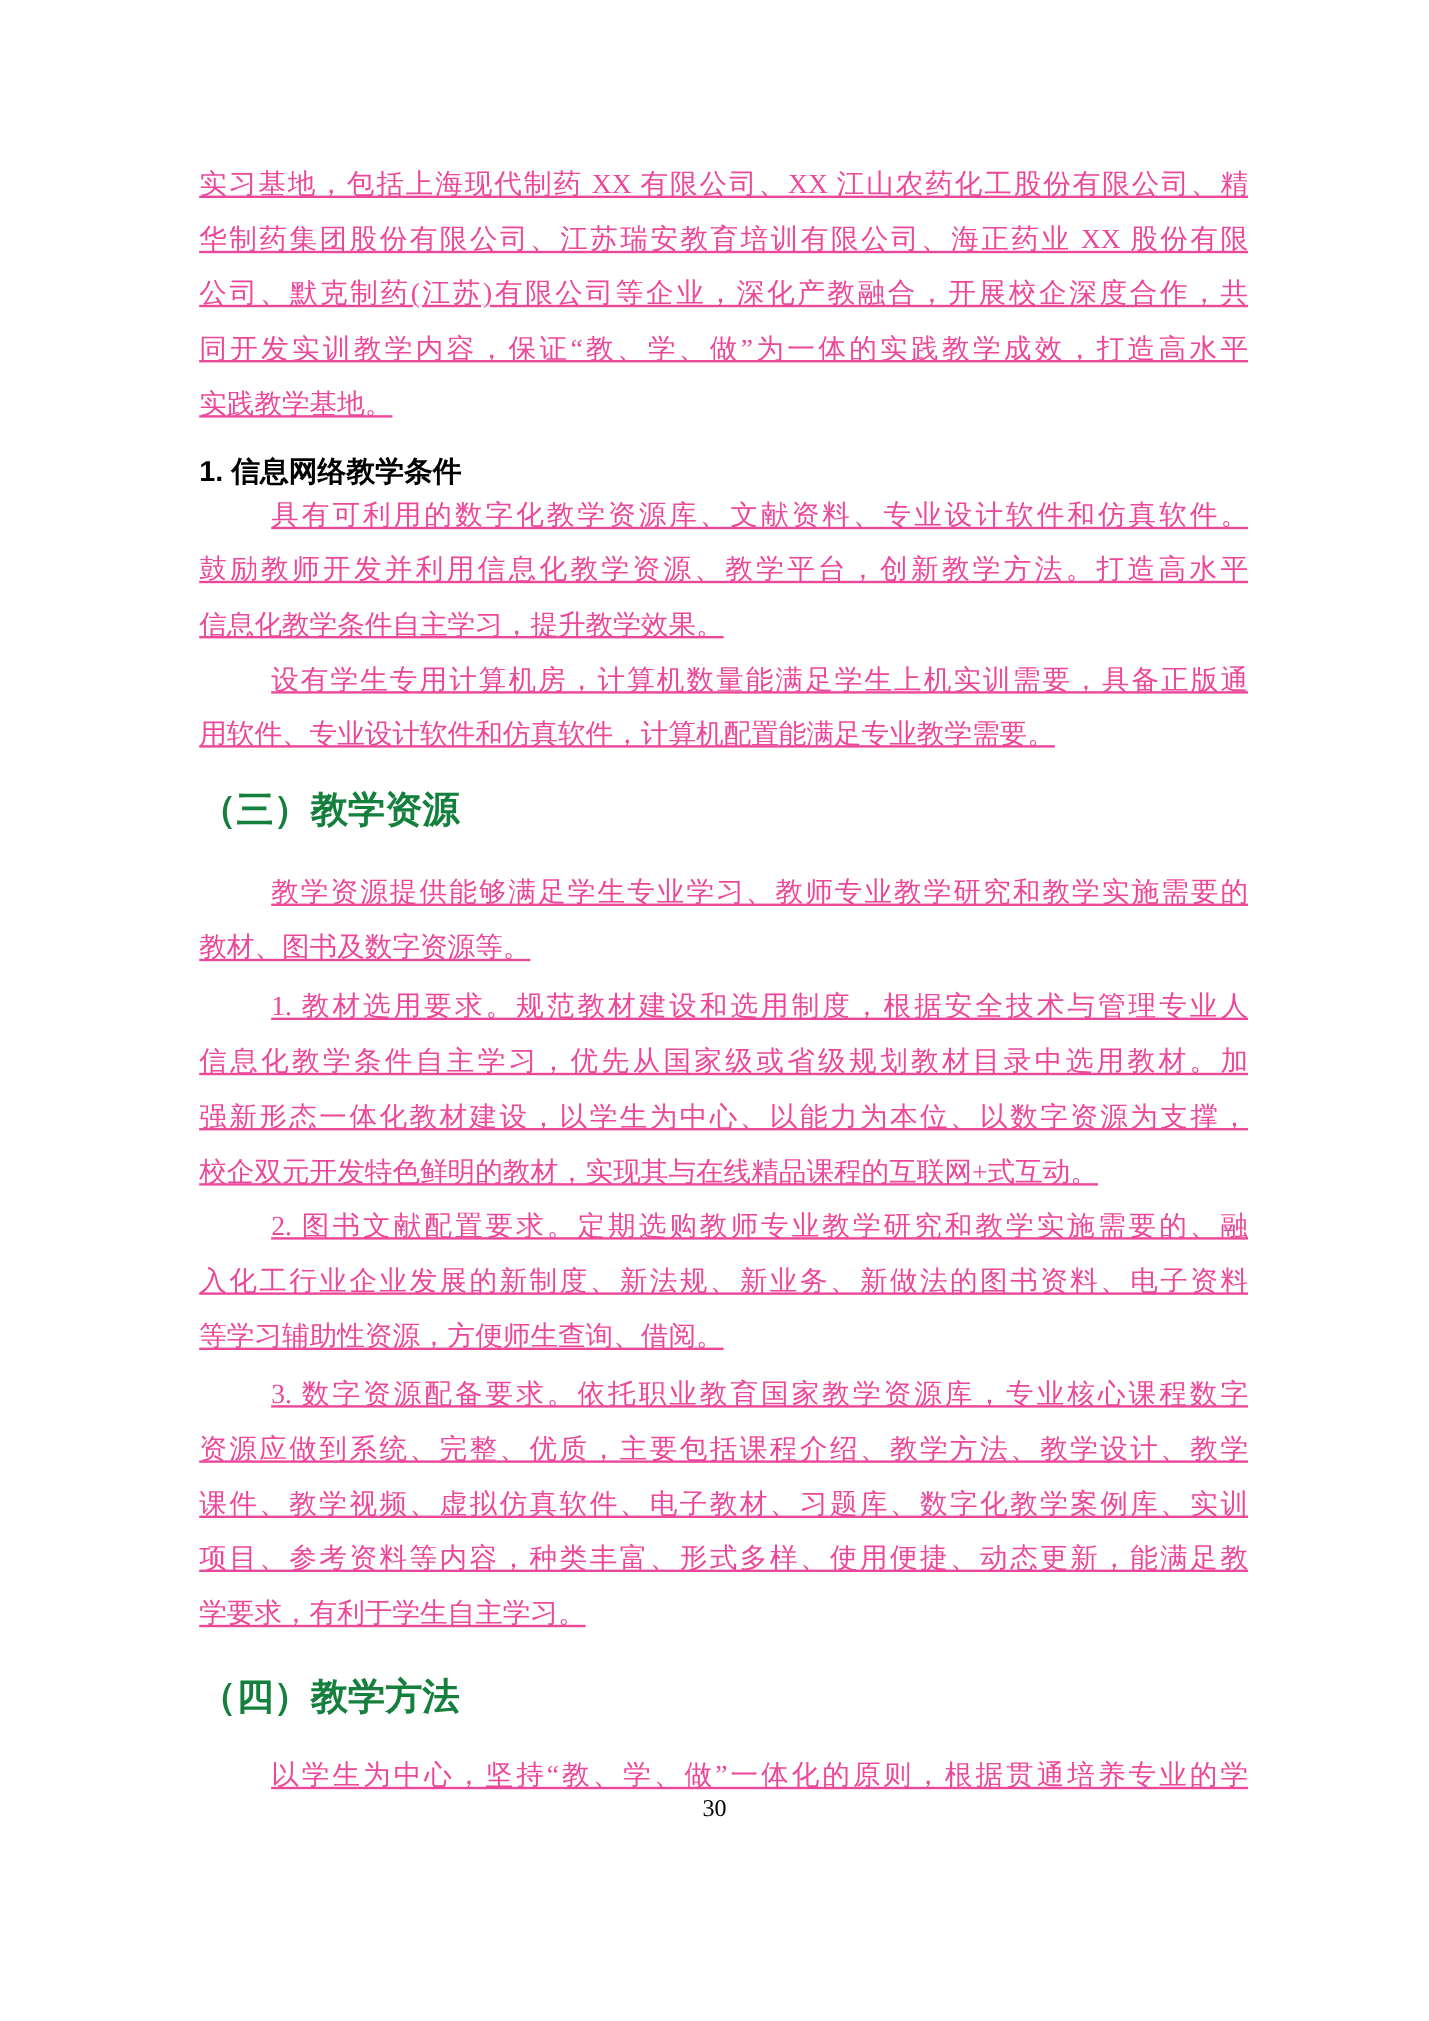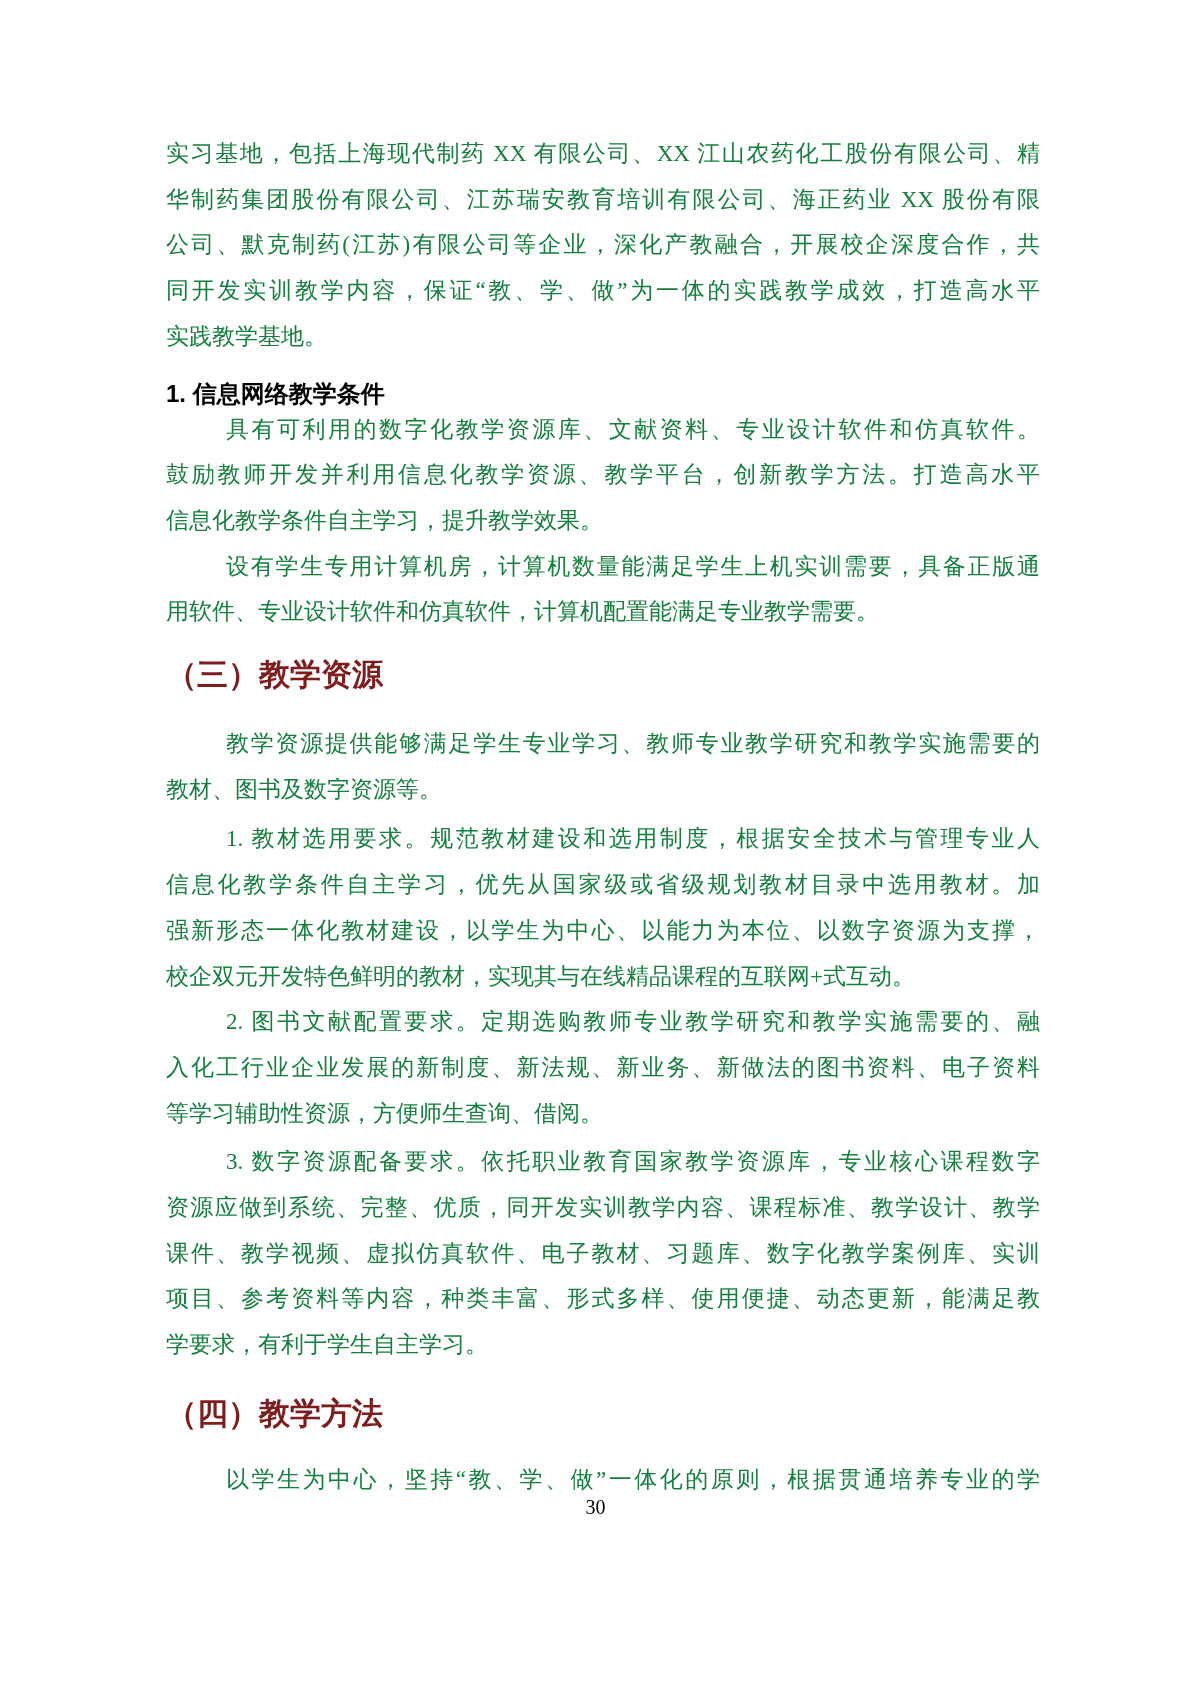--- a/index.html
+++ b/index.html
@@ -17,34 +17,35 @@
   }
   .content {
     position: absolute;
     left: 166px;
     top: 131px;
     width: 874px;
   }
   .para { margin: 0; }
   .line {
     font: 23px/45.7px "Liberation Serif", "DejaVu Serif", serif;
-    color: #15803d;
+    color: #ec4899;
     text-align: justify;
     text-align-last: justify;
     text-justify: inter-ideograph;
+    text-decoration: underline;
   }
   .line.indent { padding-left: 60px; }
   .line.plast { text-align-last: left; }
   .h2 {
     font: bold 24px/26px "Liberation Sans", "DejaVu Sans", sans-serif;
     color: #000;
   }
   .h1 {
     font: bold 31px/46px "Liberation Sans", "DejaVu Sans", sans-serif;
-    color: #7f1d1d;
+    color: #15803d;
   }
   
   #doc-body > :nth-child(2)  { margin-top: 21px; }
   #doc-body > :nth-child(5)  { margin-top: 17px; }
   #doc-body > :nth-child(6)  { margin-top: 23px; }
   #doc-body > :nth-child(7)  { margin-top: 4px;  }
   #doc-body > :nth-child(9)  { margin-top: 3px;  }
   #doc-body > :nth-child(10) { margin-top: 23px; }
   #doc-body > :nth-child(11) { margin-top: 20px; }
   .footer {
@@ -90,21 +91,21 @@
         <div class="line">强新形态一体化教材建设，以学生为中心、以能力为本位、以数字资源为支撑，</div>
         <div class="line plast">校企双元开发特色鲜明的教材，实现其与在线精品课程的互联网+式互动。</div>
       </div>
       <div class="para">
         <div class="line indent">2. 图书文献配置要求。定期选购教师专业教学研究和教学实施需要的、融</div>
         <div class="line">入化工行业企业发展的新制度、新法规、新业务、新做法的图书资料、电子资料</div>
         <div class="line plast">等学习辅助性资源，方便师生查询、借阅。</div>
       </div>
       <div class="para">
         <div class="line indent">3. 数字资源配备要求。依托职业教育国家教学资源库，专业核心课程数字</div>
-        <div class="line">资源应做到系统、完整、优质，同开发实训教学内容、课程标准、教学设计、教学</div>
+        <div class="line">资源应做到系统、完整、优质，主要包括课程介绍、教学方法、教学设计、教学</div>
         <div class="line">课件、教学视频、虚拟仿真软件、电子教材、习题库、数字化教学案例库、实训</div>
         <div class="line">项目、参考资料等内容，种类丰富、形式多样、使用便捷、动态更新，能满足教</div>
         <div class="line plast">学要求，有利于学生自主学习。</div>
       </div>
       <div class="h1">（四）教学方法</div>
       <div class="para">
         <div class="line indent">以学生为中心，坚持“教、学、做”一体化的原则，根据贯通培养专业的学</div>
       </div>
     </div>
   <div class="footer">

